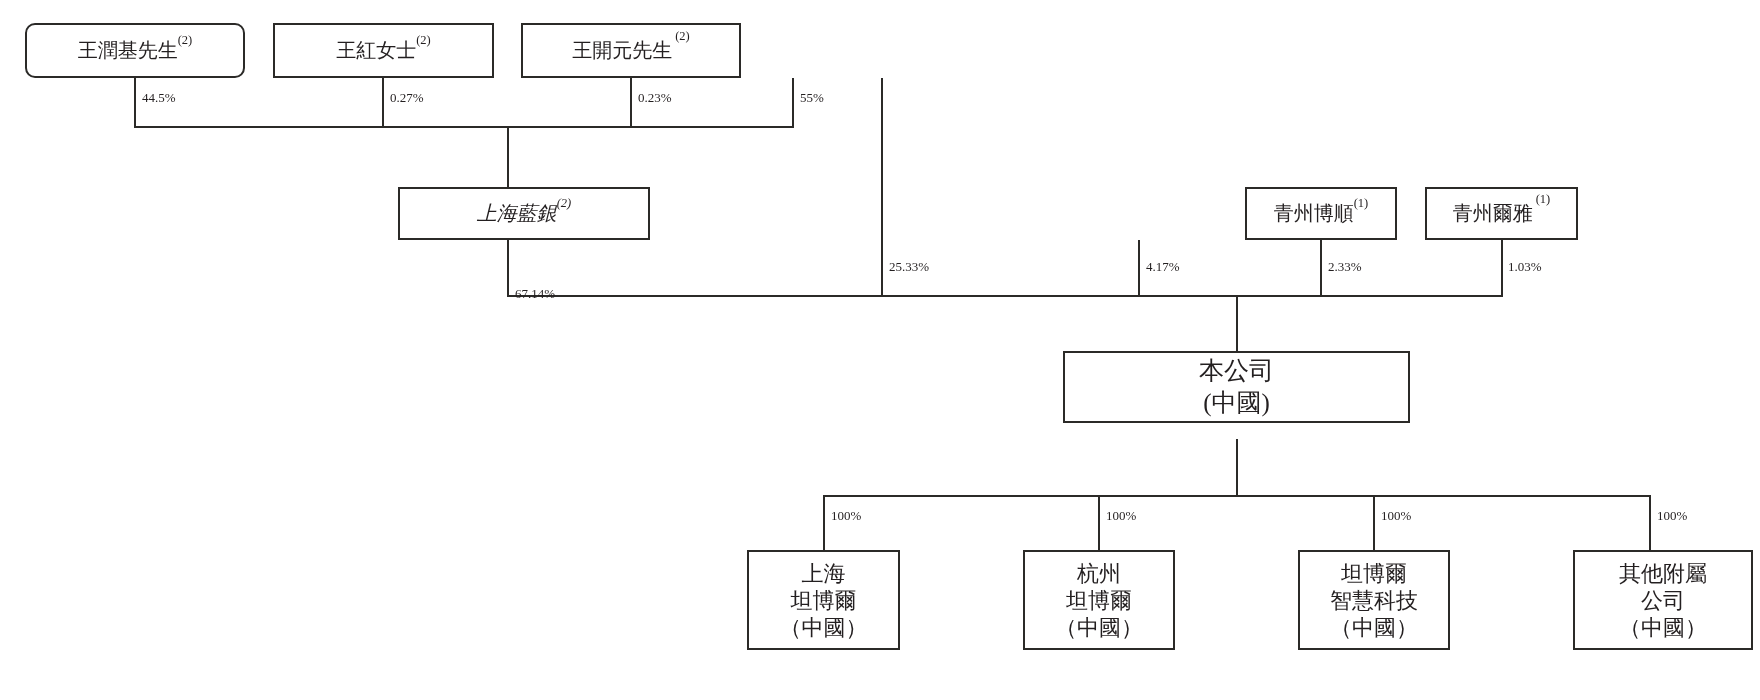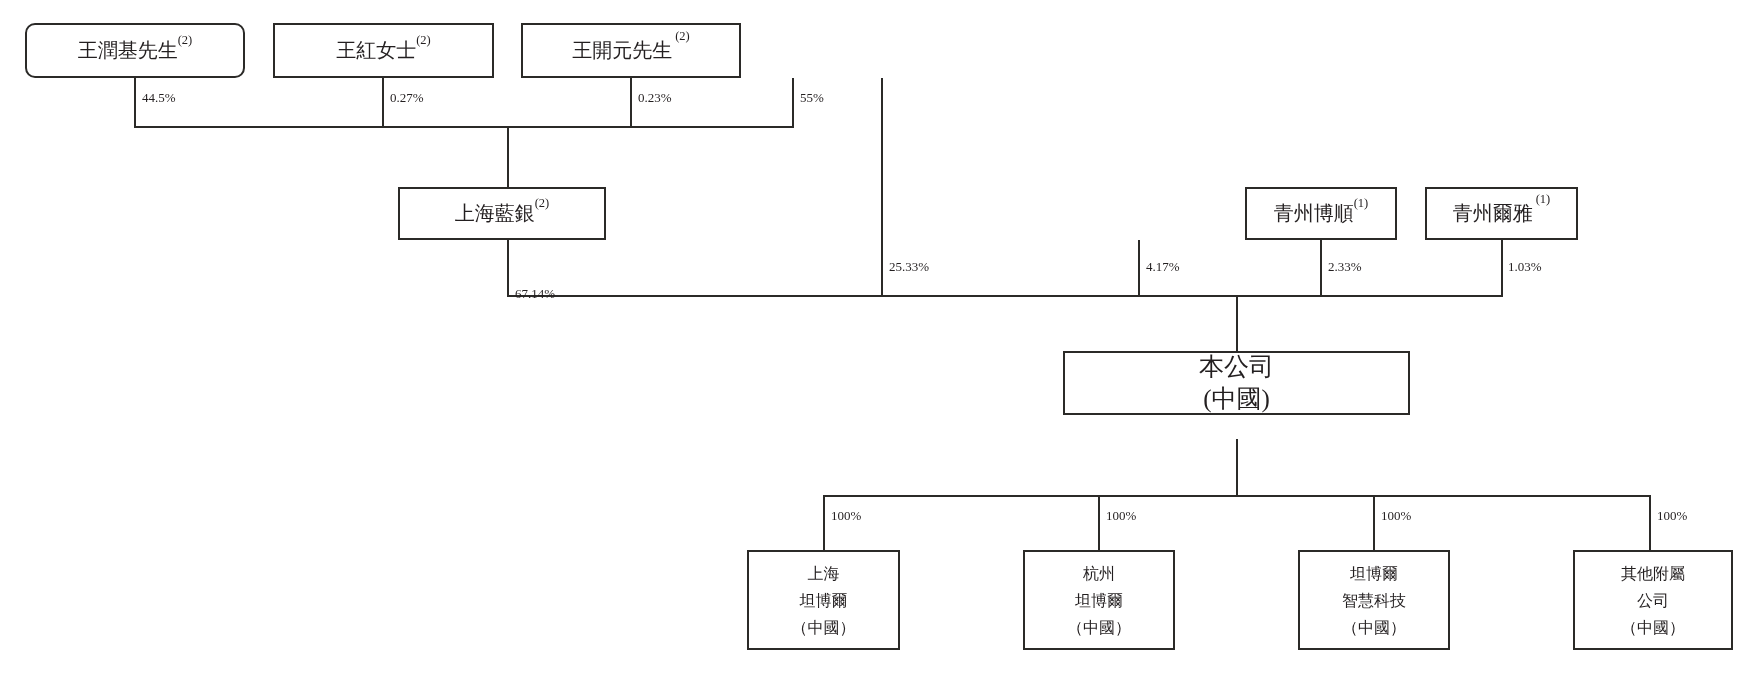--- a/index.html
+++ b/index.html
@@ -14,21 +14,21 @@
     display:flex; align-items:center; justify-content:center;
     text-align:center; font-size:20px; line-height:1.25;
   }
   .node .inner { display:block; }
   sup.note {
     font-size:12.5px; line-height:0; position:relative; top:-5px;
   }
   sup.note.high { top:-9px; margin-left:3px; }
   .company-box { font-size:25px; }
   .company-box .inner { line-height:32px; }
-  .sub-box .inner { line-height:27px; font-size:16px; }
+  .sub-box .inner { line-height:27px; font-size:22px; }
   .hline { position:absolute; height:2px; background:#2b2a28; }
   .vline { position:absolute; width:2px; background:#2b2a28; }
   .pct { position:absolute; font-size:13px; white-space:nowrap; }
 </style>
 </head>
 <body>
 
 <div class="canvas">
 
   <div class="vline" style="left:134px;top:78px;height:50px;"></div>
@@ -68,37 +68,37 @@
   </div>
   <div class="node" style="left:521px;top:23px;width:220px;height:55px;">
     <span class="inner"><span>王開元先生</span><sup class="note high">(2)</sup></span>
   </div>
 
   <div class="pct" style="left:142px;top:90px;">44.5%</div>
   <div class="pct" style="left:390px;top:90px;text-align:right;">0.27%</div>
   <div class="pct" style="left:638px;top:90px;">0.23%</div>
   <div class="pct" style="left:800px;top:90px;">55%</div>
 
-  <div class="node" style="left:398px;top:187px;width:208px;height:53px;">
+  <div class="node" style="left:398px;top:187px;width:252px;height:53px;font-style:italic;">
     <span class="inner"><span>上海藍銀</span><sup class="note">(2)</sup></span>
   </div>
   <div class="node" style="left:1245px;top:187px;width:152px;height:53px;">
     <span class="inner"><span>青州博順</span><sup class="note">(1)</sup></span>
   </div>
   <div class="node" style="left:1425px;top:187px;width:153px;height:53px;">
     <span class="inner"><span>青州爾雅</span><sup class="note high">(1)</sup></span>
   </div>
 
   <div class="pct" style="left:515px;top:241px;margin-top:45px;">67.14%</div>
   <div class="pct" style="left:889px;top:259px;">25.33%</div>
   <div class="pct" style="left:1146px;top:259px;">4.17%</div>
   <div class="pct" style="left:1328px;top:259px;">2.33%</div>
   <div class="pct" style="left:1508px;top:259px;">1.03%</div>
 
-  <div class="node company-box" style="left:1063px;top:351px;width:347px;height:64px;">
+  <div class="node company-box" style="left:1063px;top:351px;width:347px;height:72px;">
     <span class="inner">
       <span style="display:block;">本公司</span>
       <span style="display:block;">(中國)</span>
     </span>
   </div>
 
   <div class="pct" style="left:831px;top:508px;">100%</div>
   <div class="pct" style="left:1106px;top:508px;">100%</div>
   <div class="pct" style="left:1381px;top:508px;">100%</div>
   <div class="pct" style="left:1657px;top:508px;">100%</div>
@@ -117,21 +117,21 @@
       <span style="display:block;">（中國）</span>
     </span>
   </div>
   <div class="node sub-box" style="left:1298px;top:550px;width:152px;height:100px;">
     <span class="inner">
       <span style="display:block;">坦博爾</span>
       <span style="display:block;">智慧科技</span>
       <span style="display:block;">（中國）</span>
     </span>
   </div>
-  <div class="node sub-box" style="left:1573px;top:550px;width:160px;height:100px;">
+  <div class="node sub-box" style="left:1573px;top:550px;width:180px;height:100px;">
     <span class="inner">
       <span style="display:block;">其他附屬</span>
       <span style="display:block;">公司</span>
       <span style="display:block;">（中國）</span>
     </span>
   </div>
 
 </div>
 
 </body></html>

